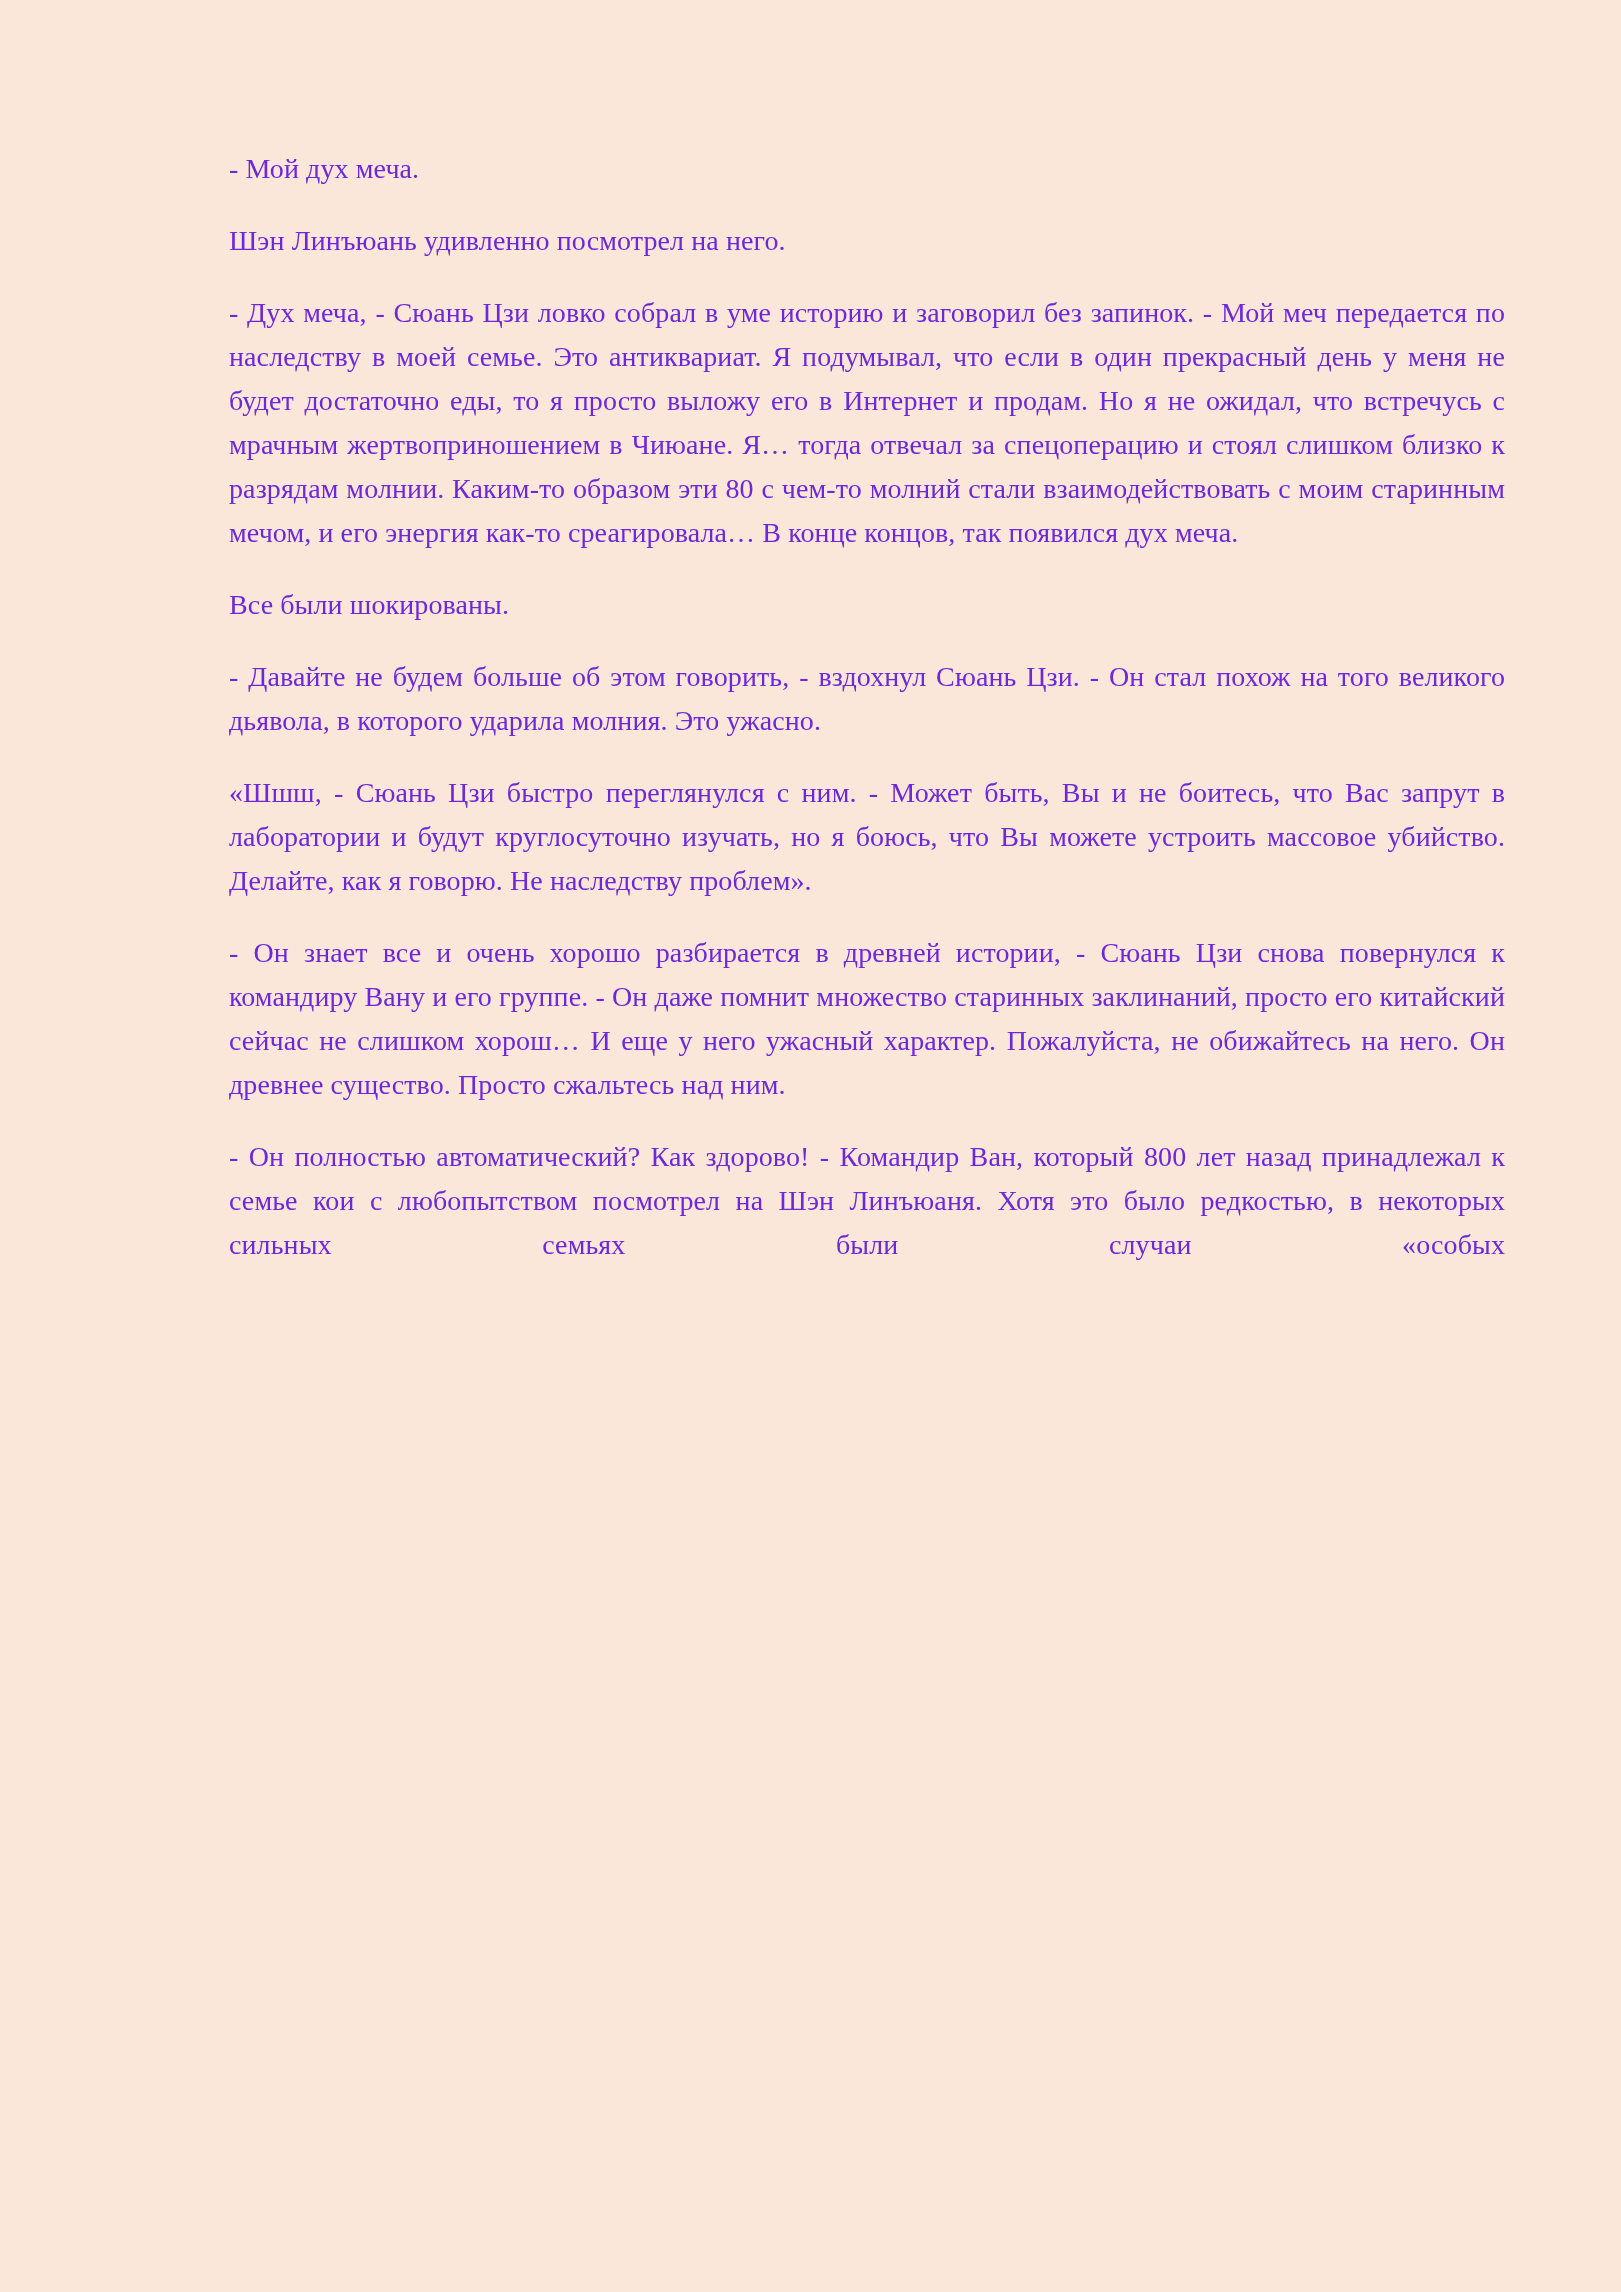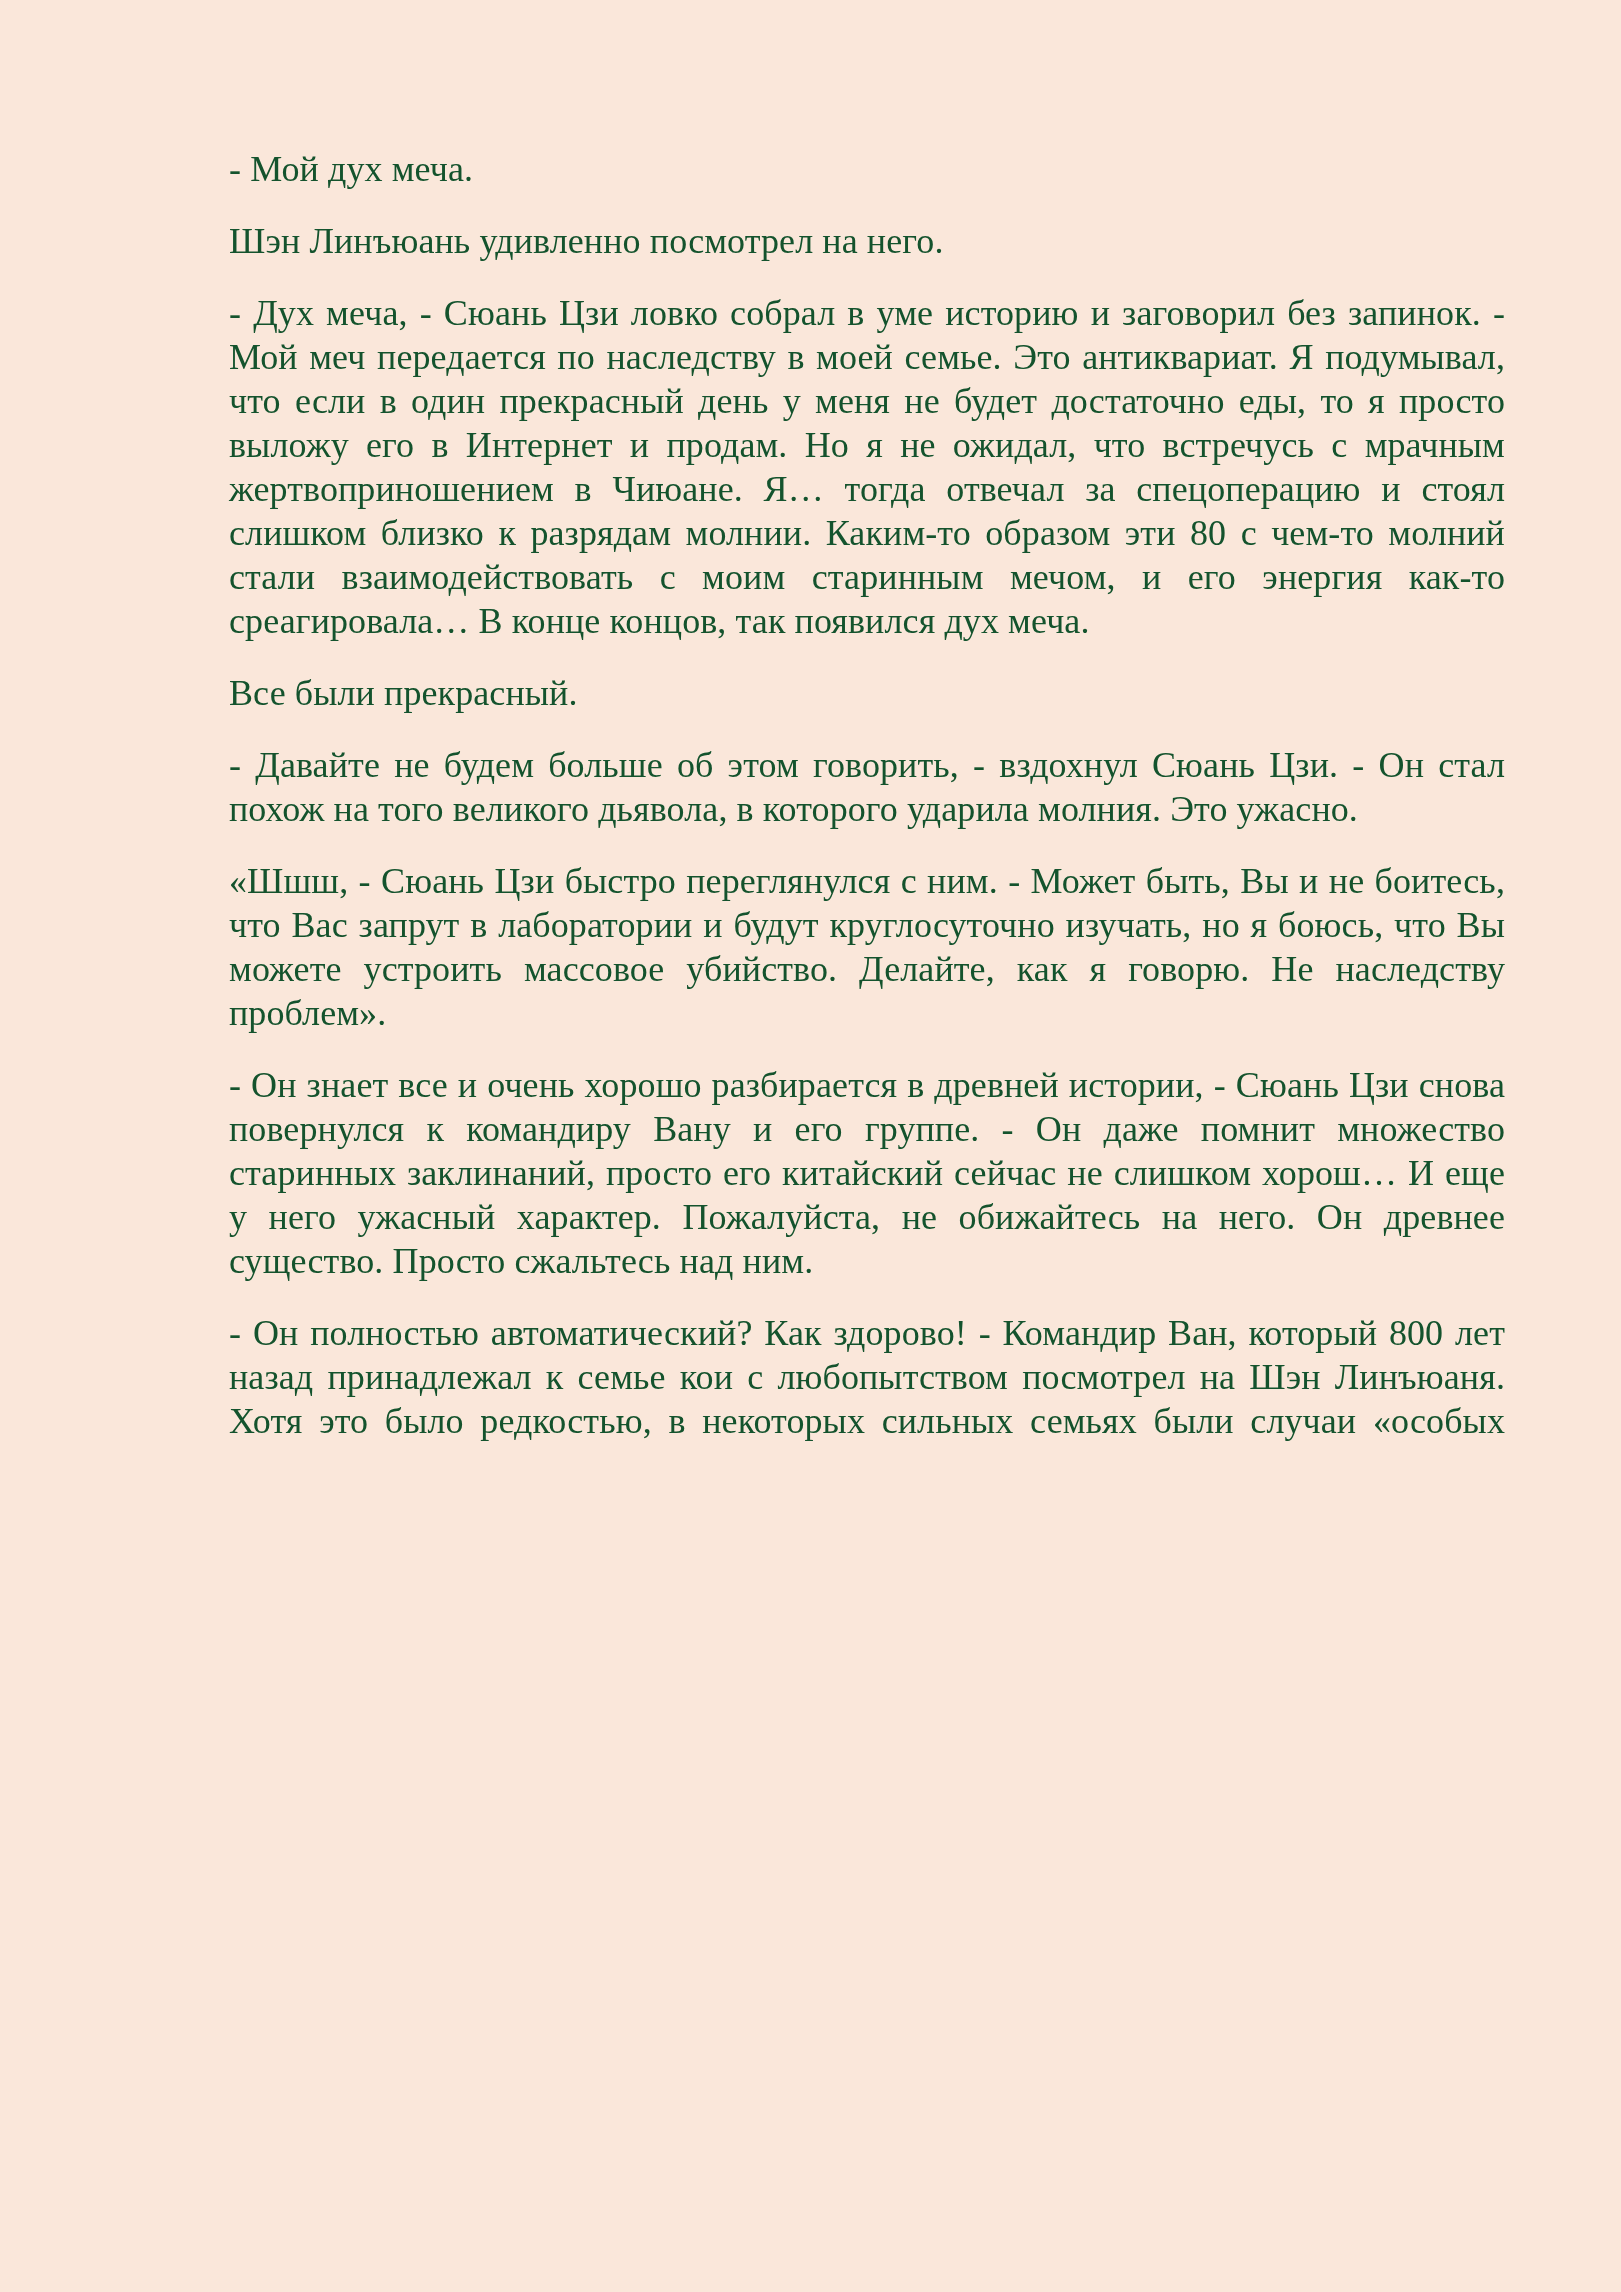--- a/index.html
+++ b/index.html
@@ -23,26 +23,26 @@
     box-sizing: border-box;
   }
   .text-column {
     position: absolute;
     left: 229px;
     top: 147px;
     width: 1276px;
   }
   p.para {
     margin: 0 0 28px 0;
-    font-size: 36px;
+    font-size: 28px;
     line-height: 44px;
     text-align: justify;
     text-justify: inter-word;
     letter-spacing: 0.1px;
-    color: #14532d;
+    color: #6d28d9;
     white-space: pre-wrap;
     -webkit-hyphens: none;
     hyphens: none;
   }
   p.para:last-child {
     margin-bottom: 0;
   }
   
   p.para.clipped {
     text-align: justify;
@@ -63,21 +63,21 @@
 
     <p class="para">- Мой дух меча.</p>
 
     <p class="para">Шэн Линъюань удивленно посмотрел на него.</p>
 
 
 
 
     <p class="para">- Дух меча, - Сюань Цзи ловко собрал в уме историю и заговорил без запинок. - Мой меч передается по наследству в моей семье. Это антиквариат. Я подумывал, что если в один прекрасный день у меня не будет достаточно еды, то я просто выложу его в Интернет и продам. Но я не ожидал, что встречусь с мрачным жертвоприношением в Чиюане. Я… тогда отвечал за спецоперацию и стоял слишком близко к разрядам молнии. Каким-то образом эти 80 с чем-то молний стали взаимодействовать с моим старинным мечом, и его энергия как-то среагировала… В конце концов, так появился дух меча.</p>
 
-    <p class="para">Все были прекрасный.</p>
+    <p class="para">Все были шокированы.</p>
 
     <p class="para">- Давайте не будем больше об этом говорить, - вздохнул Сюань Цзи. - Он стал похож на того великого дьявола, в которого ударила молния. Это ужасно.</p>
 
 
     <p class="para">«Шшш, - Сюань Цзи быстро переглянулся с ним. - Может быть, Вы и не боитесь, что Вас запрут в лаборатории и будут круглосуточно изучать, но я боюсь, что Вы можете устроить массовое убийство. Делайте, как я говорю. Не наследству проблем».</p>
 
     <p class="para">- Он знает все и очень хорошо разбирается в древней истории, - Сюань Цзи снова повернулся к командиру Вану и его группе. - Он даже помнит множество старинных заклинаний, просто его китайский сейчас не слишком хорош… И еще у него ужасный характер. Пожалуйста, не обижайтесь на него. Он древнее существо. Просто сжальтесь над ним.</p>
 
     <p class="para clipped">- Он полностью автоматический? Как здорово! - Командир Ван, который 800 лет назад принадлежал к семье кои с любопытством посмотрел на Шэн Линъюаня. Хотя это было редкостью, в некоторых сильных семьях были случаи «особых</p>
 

